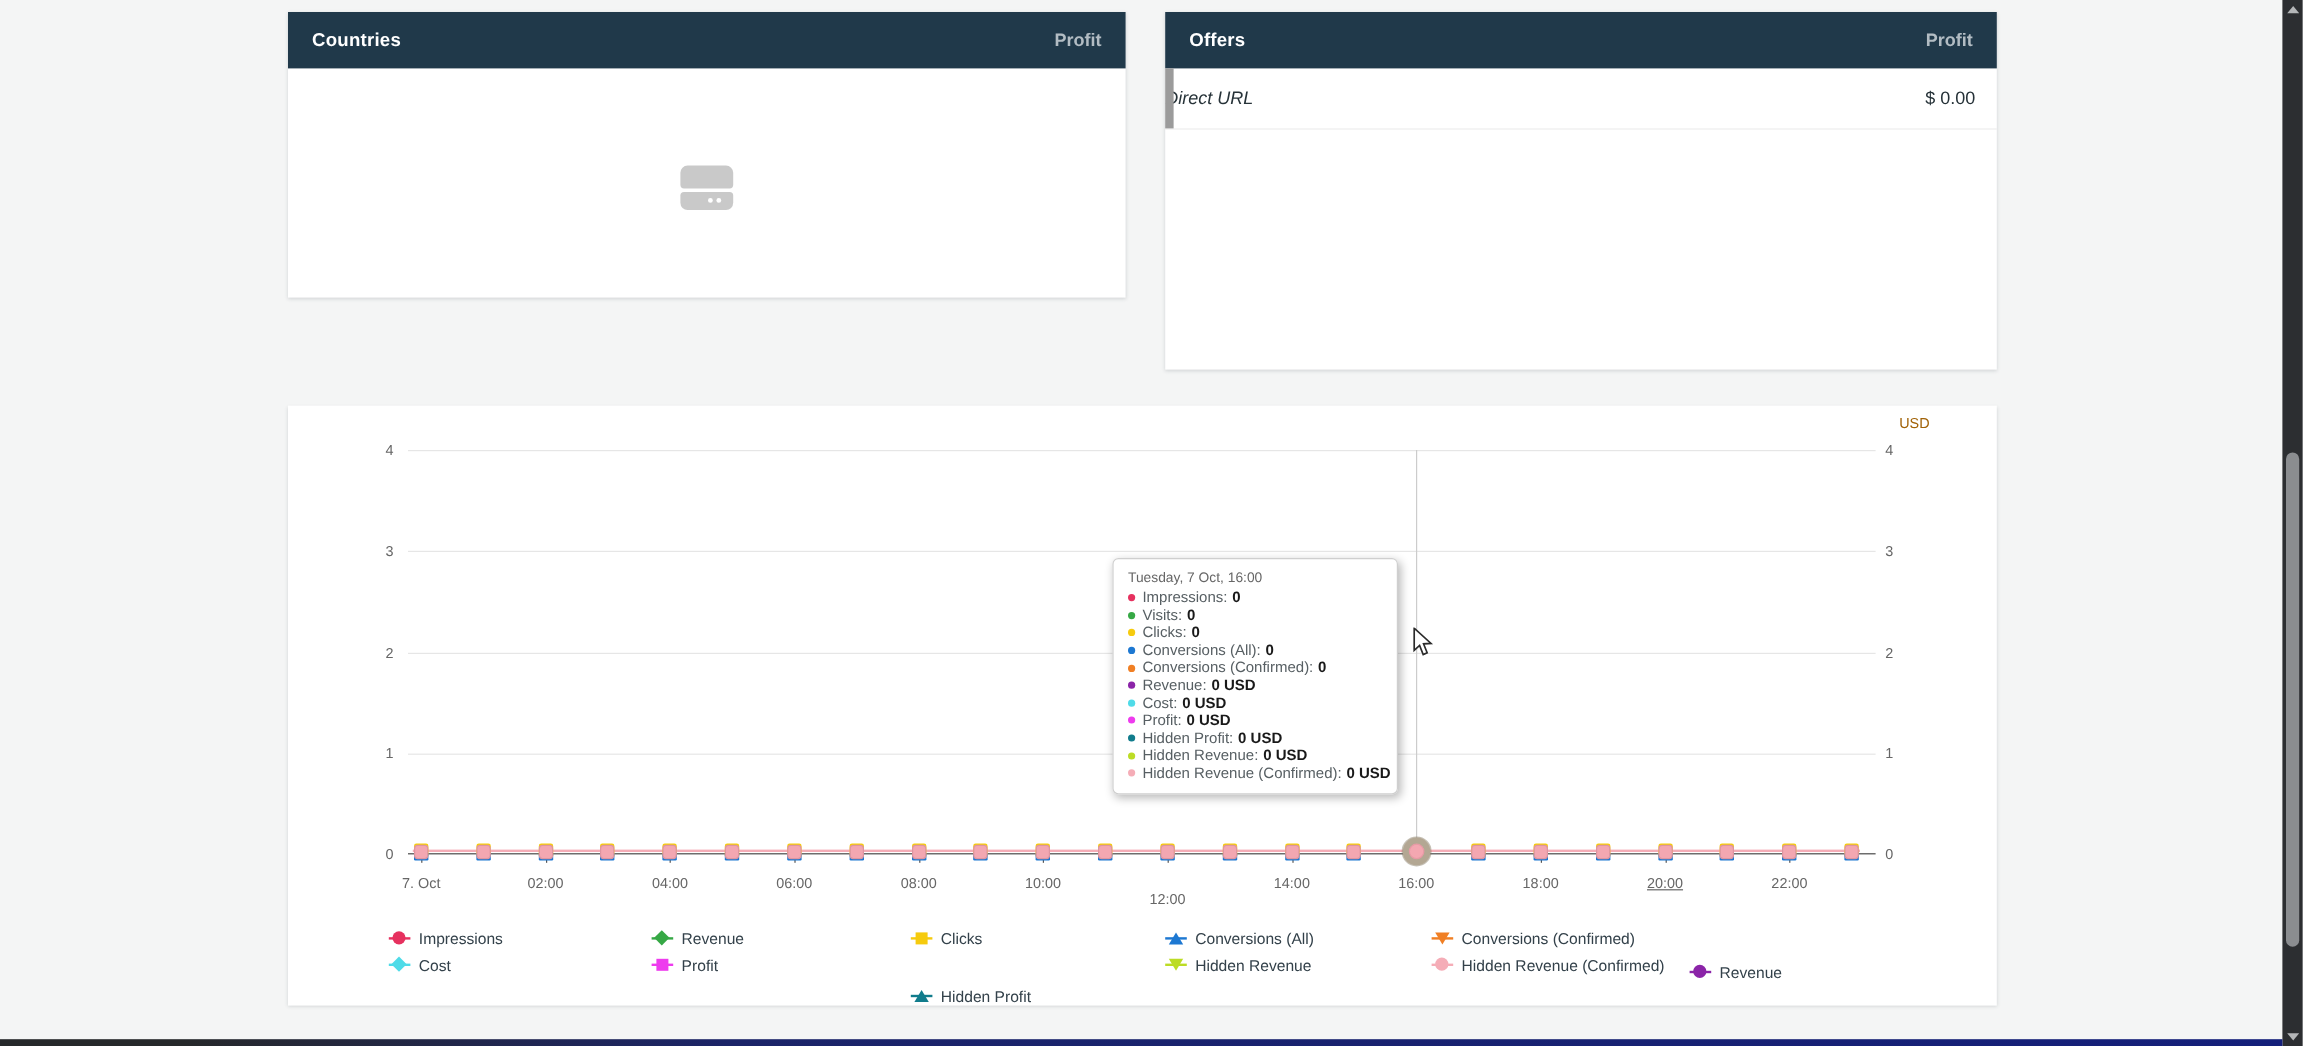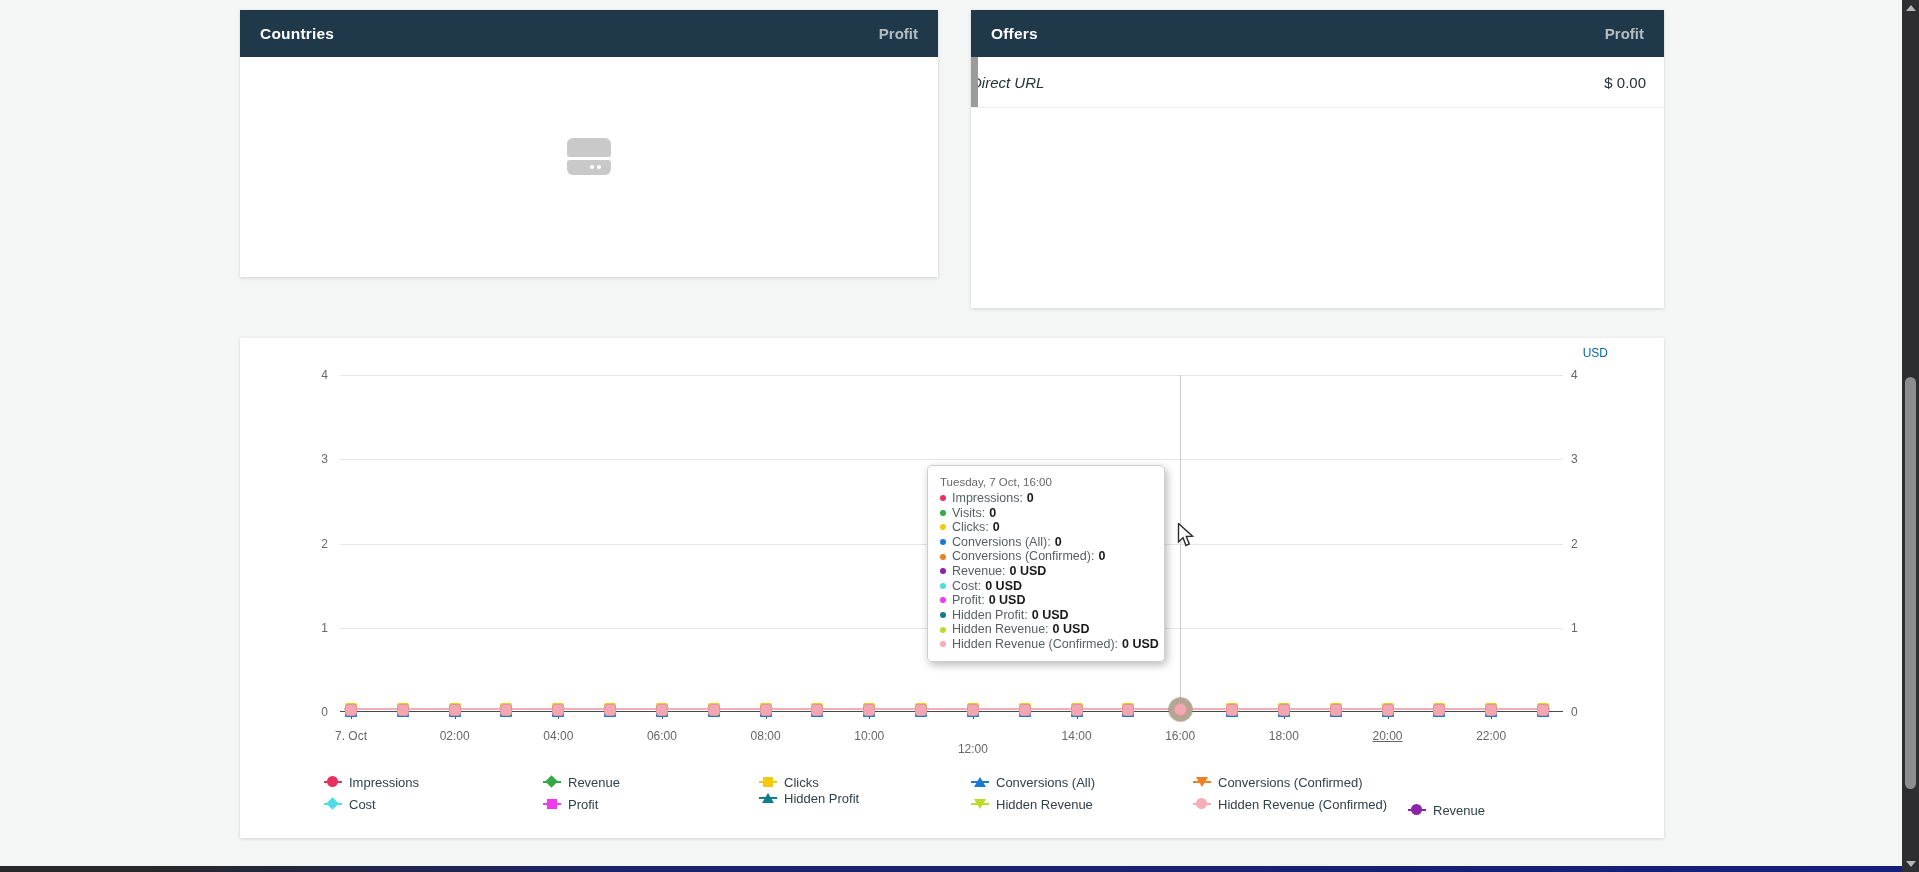--- a/index.html
+++ b/index.html
@@ -18,21 +18,21 @@
   .empty-icon .d1{left:23px}.empty-icon .d2{left:30px}
   .empty-text{color:#5f6b71;font-size:15px;}
   
   .offer-row{position:relative;height:50px;display:flex;align-items:center;
     border-bottom:1px solid #ededed;padding-right:18px;}
   .offer-accent{position:absolute;left:0;top:0;width:7px;height:50px;background:#9b9b9b;}
   .offer-name{font-style:italic;color:#263238;font-size:15px;flex:1;}
   .offer-value{color:#263238;font-size:15px;}
   
   #chart{left:240px;top:338px;width:1424px;height:500px;}
-  .usd-label{position:absolute;right:56px;top:8px;font-size:12px;color:#0369a1;}
+  .usd-label{position:absolute;right:56px;top:8px;font-size:12px;color:#a16207;}
   .gridline{position:absolute;left:100px;width:1223px;height:1px;background:#e6e6e6;}
   .x-axisline{position:absolute;left:100px;top:373px;width:1223px;height:1px;background:#4a4a4a;}
   .zero-series-line{position:absolute;left:104px;top:370px;width:1206px;height:2px;background:#f5adb7;}
   .ylab{position:absolute;font-size:12px;color:#666;height:14px;line-height:14px;}
   .ylab.left{left:58px;width:30px;text-align:right;}
   .ylab.right{left:1331px;width:30px;text-align:left;}
   .xtick{position:absolute;width:1px;height:7px;top:374px;background:#555;}
   .xlab{position:absolute;top:391px;width:60px;margin-left:-30px;text-align:center;font-size:12px;color:#666;}
   .crosshair{position:absolute;left:940px;top:37px;width:1px;height:336px;background:#cccccc;}
   
@@ -74,21 +74,21 @@
   .sb-down{bottom:5px;border-top:6px solid #b4b6b8;}
   .sb-thumb{position:absolute;left:3px;top:377px;width:11px;height:412px;background:#8b8d90;border-radius:6px;}
   
   .footer-bar{position:absolute;left:0;bottom:0;width:1902px;height:6px;
     background:linear-gradient(to right,#26282a 0%,#26282a 8%,#1b2468 32%,#141f7a 100%);}
   .cursor{position:absolute;left:1177px;top:523px;z-index:9;}
 </style>
 </head>
 <body>
 
-<div class="panel" id="countries" style="left:240px;top:10px;width:698px;height:267px;">
+<div class="panel" id="countries" style="left:240px;top:10px;width:698px;height:238px;">
   <div class="panel-header">
     <span class="panel-title">Countries</span>
     <span class="panel-metric">Profit</span>
   </div>
   <div class="empty-wrap">
     <div class="empty-icon">
       <div class="r1"></div>
         <div class="r2"></div>
         <div class="d1"></div>
         <div class="d2"></div>
@@ -422,21 +422,21 @@
         </div>
         <span class="lg-label">Cost</span>
       </div>
       <div class="lg-item" style="left: 303px; top: 459px;">
         <div class="lg-mark">
           <span class="m-line" style="background: rgb(238, 59, 238);"></span>
           <span class="m-square" style="background: rgb(238, 59, 238);"></span>
         </div>
         <span class="lg-label">Profit</span>
       </div>
-      <div class="lg-item" style="left: 519px; top: 453px; text-align: center;">
+      <div class="lg-item" style="left: 519px; top: 485px; text-align: center;">
         <div class="lg-mark">
           <span class="m-line" style="background: rgb(17, 124, 140);"></span>
           <span class="m-tri" style="border-bottom-color: rgb(17, 124, 140);"></span>
         </div>
         <span class="lg-label">Hidden Profit</span>
       </div>
       <div class="lg-item" style="left: 731px; top: 459px;">
         <div class="lg-mark">
           <span class="m-line" style="background: rgb(188, 220, 37);"></span>
           <span class="m-trid" style="border-top-color: rgb(188, 220, 37);"></span>

